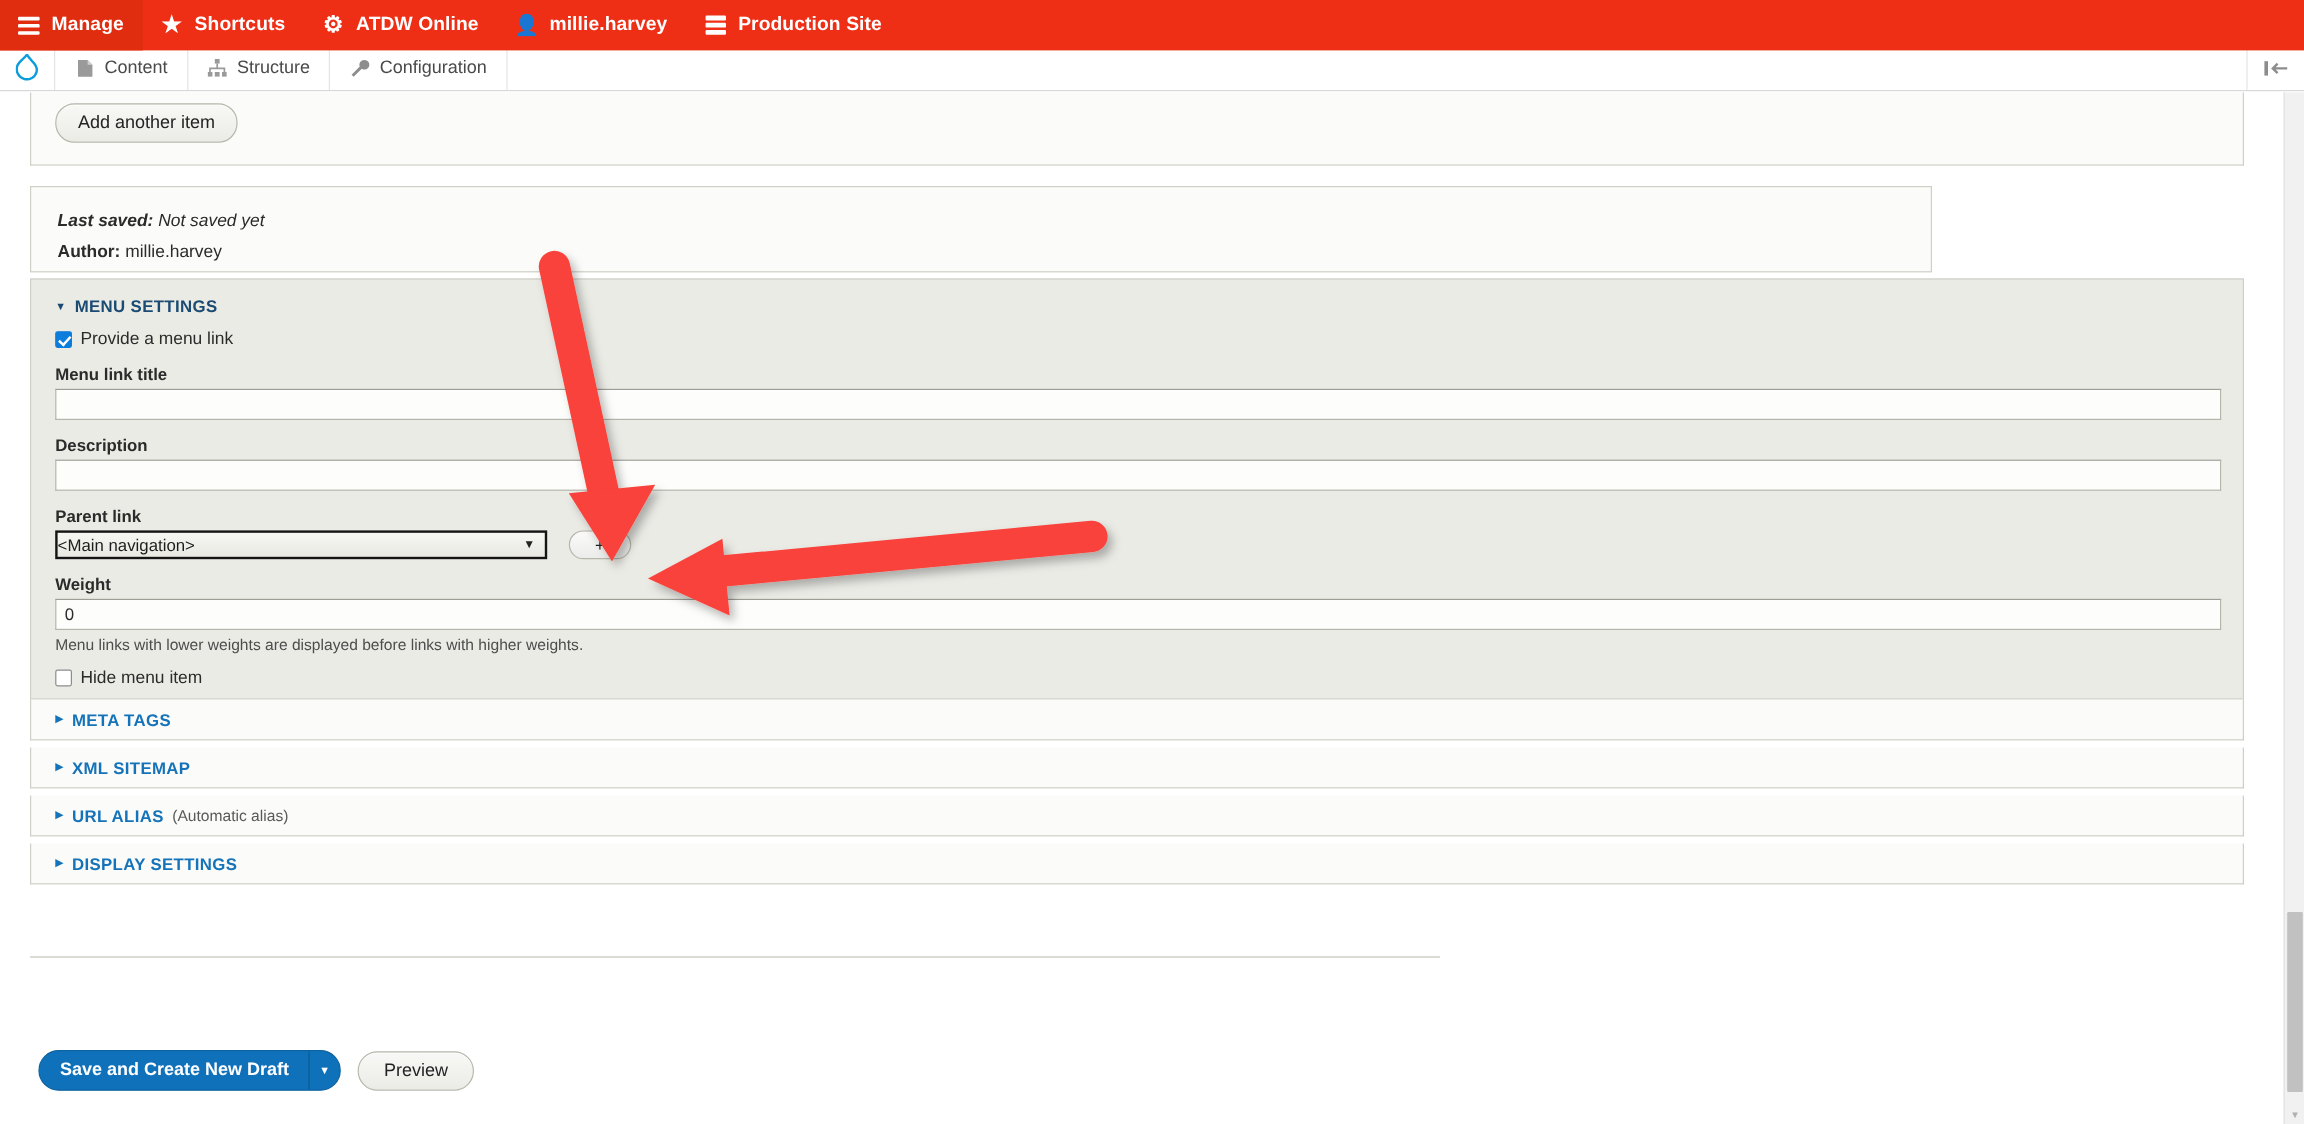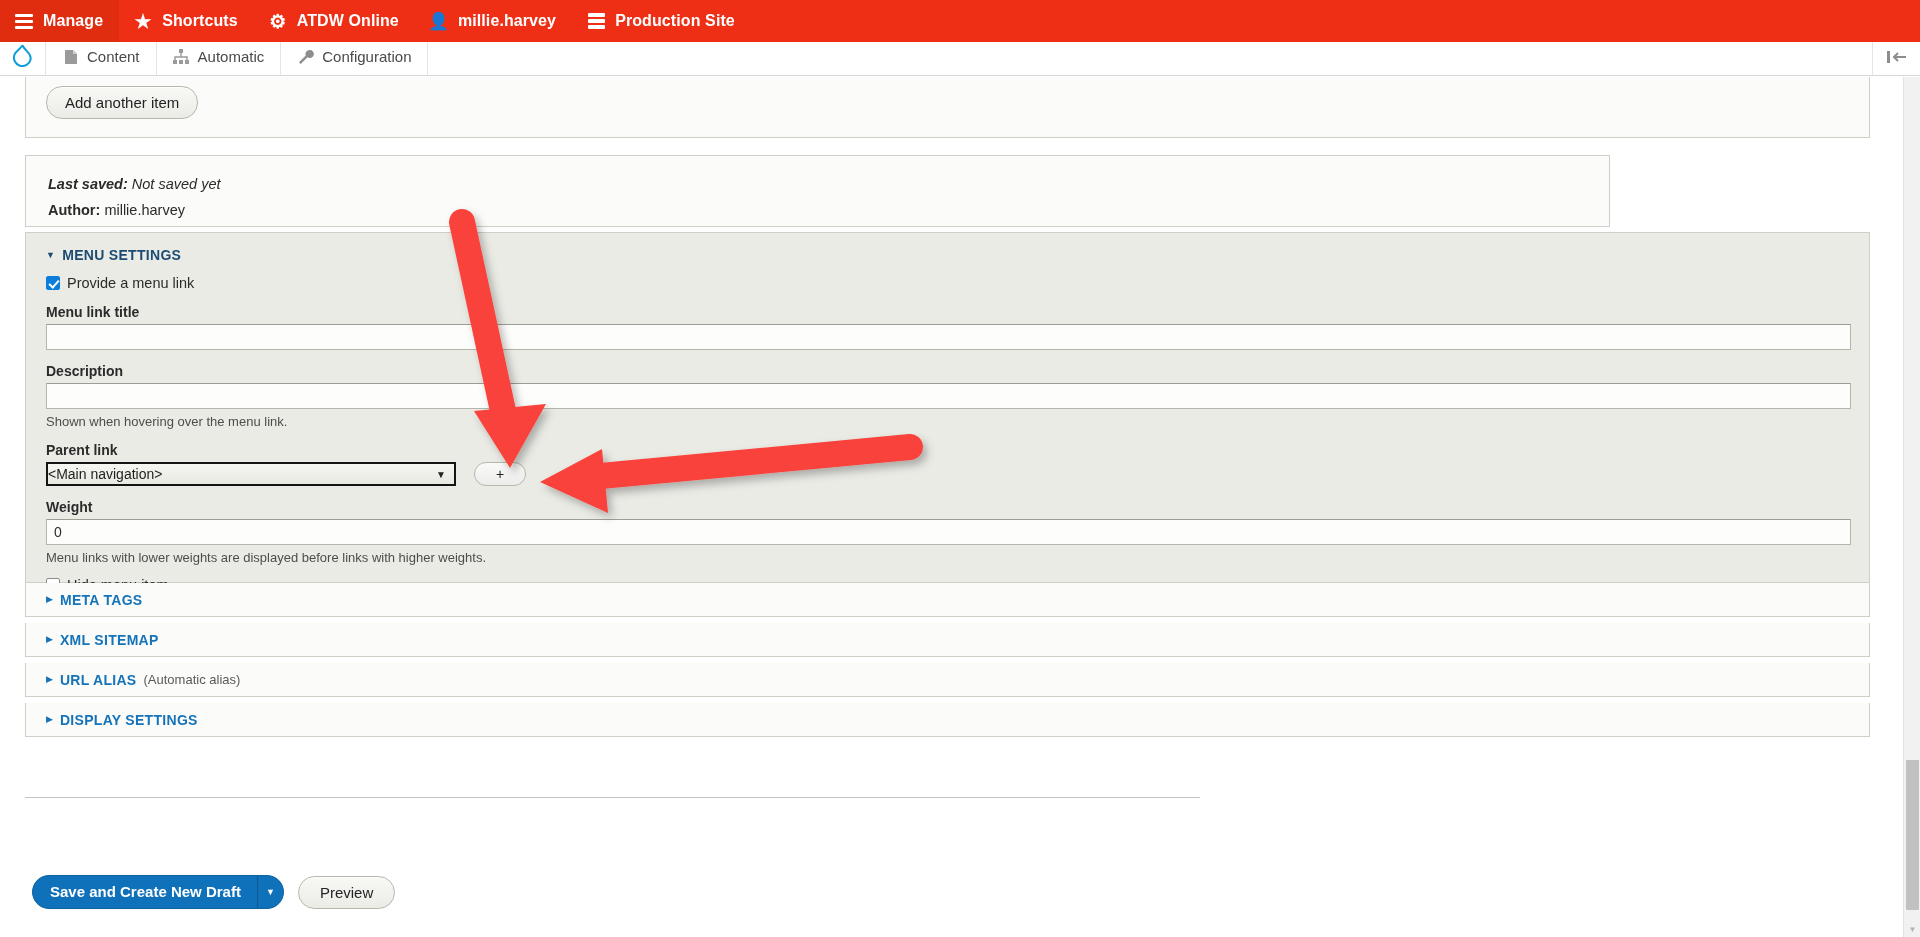--- a/index.html
+++ b/index.html
@@ -357,21 +357,21 @@
   <div class="tab-item">
     <span class="tab-ico">
       <svg width="16" height="15" viewBox="0 0 16 15">
         <rect x="6" y="0" width="4" height="4" fill="#9a9a9a"></rect>
         <rect x="0" y="11" width="4" height="4" fill="#9a9a9a"></rect>
         <rect x="6" y="11" width="4" height="4" fill="#9a9a9a"></rect>
         <rect x="12" y="11" width="4" height="4" fill="#9a9a9a"></rect>
         <path d="M8 4v4M2 11V8h12v3" stroke="#9a9a9a" stroke-width="1.4" fill="none"></path>
       </svg>
     </span>
-    <span>Automatic</span>
+    <span>Structure</span>
   </div>
   <div class="tab-item">
     <span class="tab-ico">
       <svg width="16" height="16" viewBox="0 0 16 16">
         <path d="M11.5 1a4 4 0 0 0-3.7 5.5L1 13.3 2.7 15l6.8-6.8A4 4 0 1 0 11.5 1z" fill="#8d8d8d"></path>
       </svg>
     </span>
     <span>Configuration</span>
   </div>
   <div class="tab-spacer"></div>
@@ -409,21 +409,20 @@
     <div class="cb-row">
       <span class="cb checked"></span>
       <span class="cb-label">Provide a menu link</span>
     </div>
 
     <label class="lbl">Menu link title</label>
     <input class="txtinput" type="text" value="" style="">
 
     <label class="lbl">Description</label>
     <input class="txtinput" type="text" value="" style="">
-    <div class="desc">Shown when hovering over the menu link.</div>
 
     <label class="lbl">Parent link</label>
     <div class="selrow">
       <div class="sel-wrap">
         <span class="sel-text">&lt;Main navigation&gt;</span>
         <span class="sel-arrow">▼</span>
       </div>
       <div class="btn-plus">+</div>
     </div>
 

